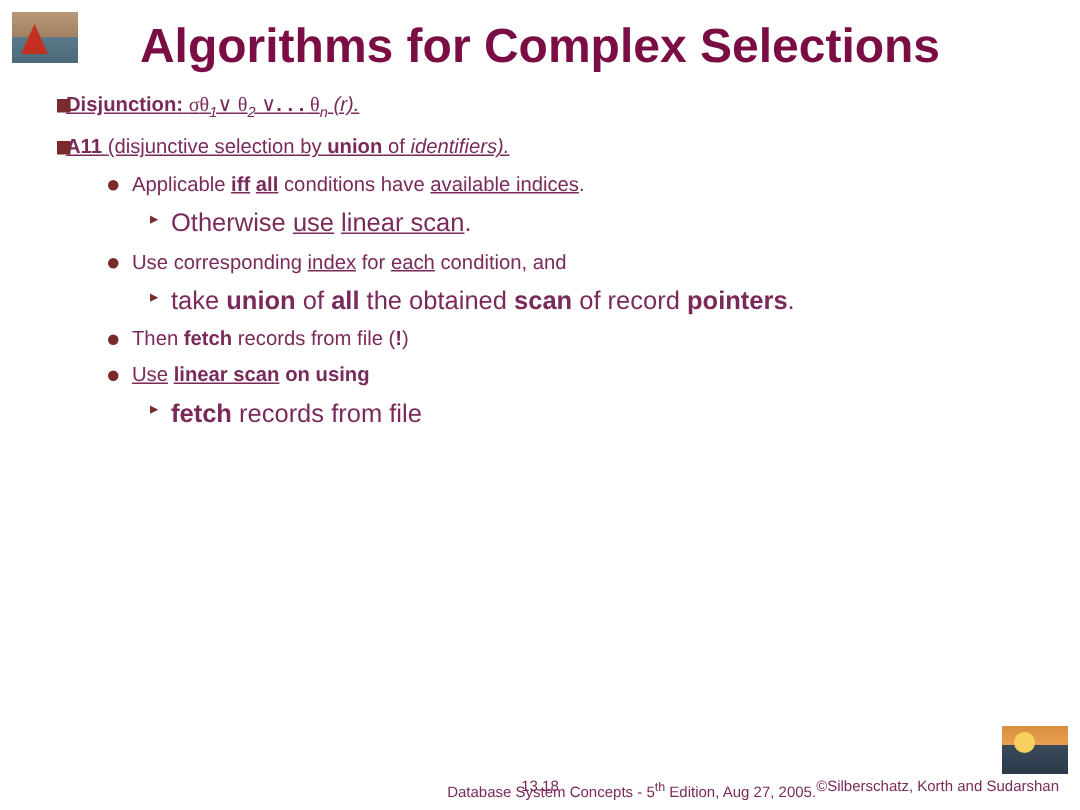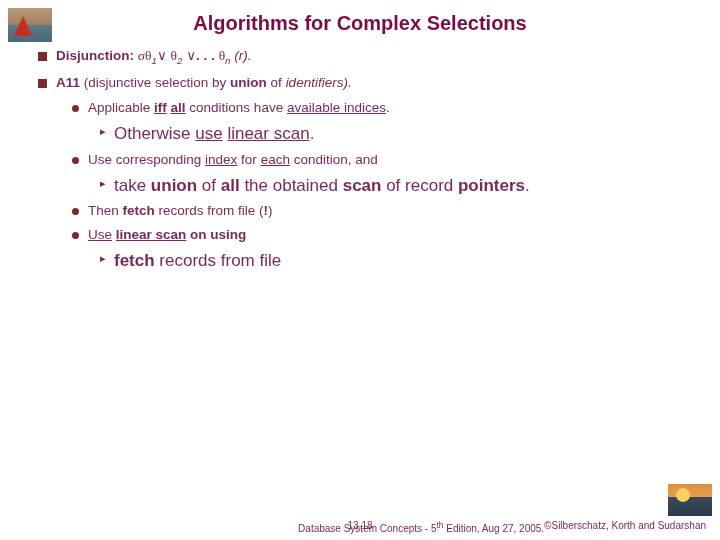--- a/index.html
+++ b/index.html
@@ -45,31 +45,31 @@
     top: 4px;
     left: 8px;
     width: 14px;
     height: 14px;
     background: #f8d060;
     border-radius: 50%;
   }
   h1 {
     text-align: center;
     color: #7a0d44;
-    font-size: 20px;
+    font-size: 32px;
     margin: 12px 0 14px 0;
     font-weight: bold;
   }
   .content {
     padding: 0 30px 0 38px;
     font-size: 13.5px;
     color: #7a2a5a;
     line-height: 1.1;
   }
-  .sq { padding-left: 18px; position: relative; margin-bottom: 10px; }
+  .sq { padding-left: 6px; position: relative; margin-bottom: 10px; text-decoration: underline; }
   .sq::before {
     content: "";
     position: absolute;
     left: 0;
     top: 3px;
     width: 9px;
     height: 9px;
     background: #7a2a2a;
   }
   .disc { padding-left: 16px; position: relative; margin-bottom: 9px; }

